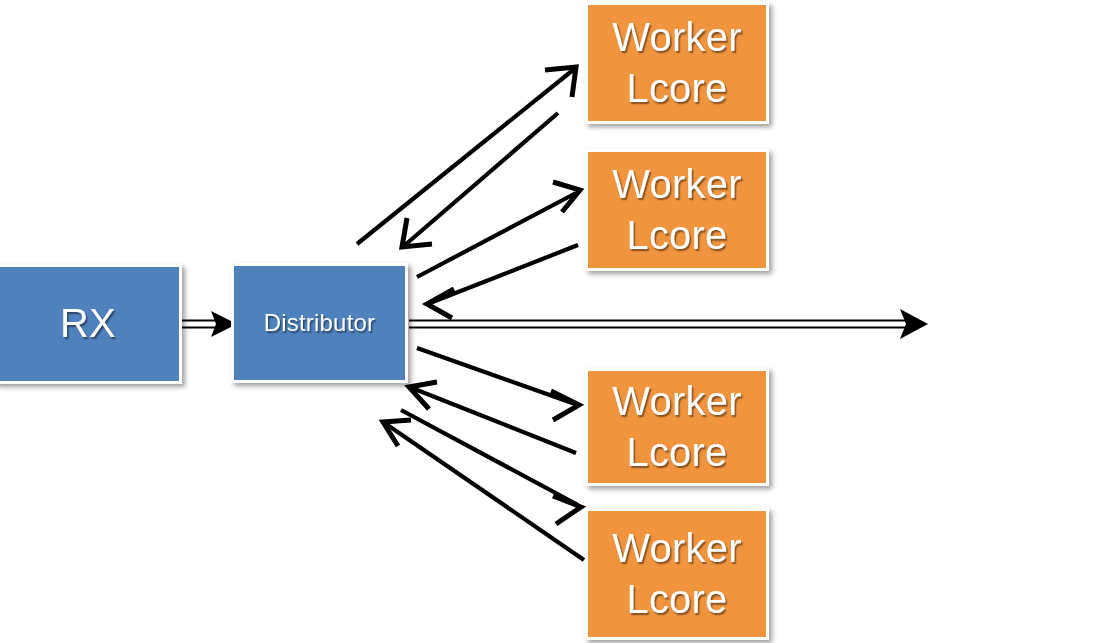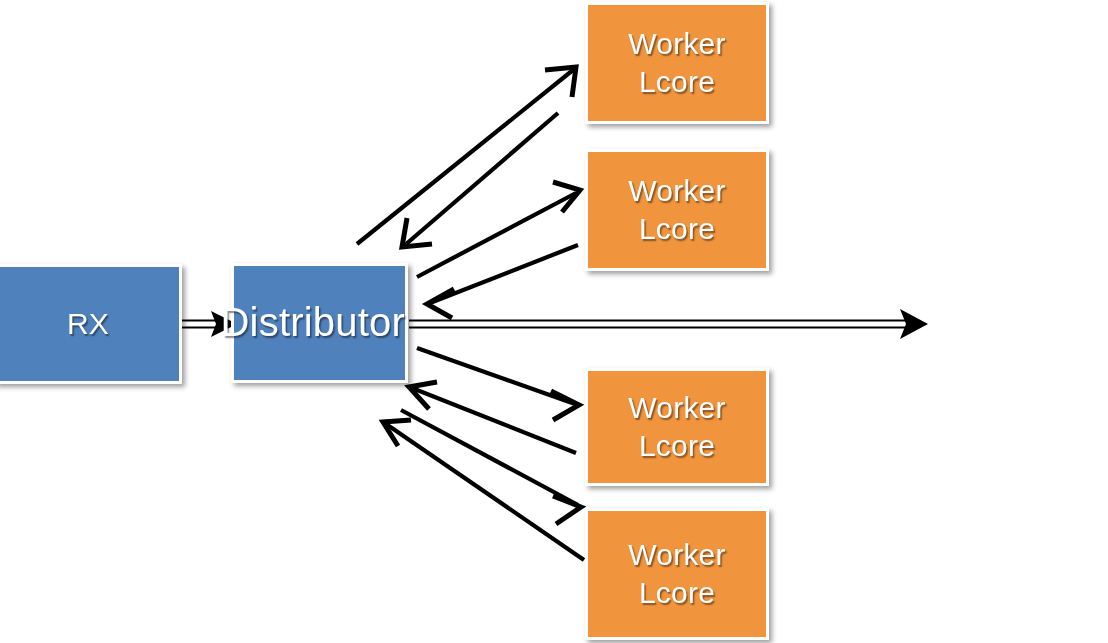--- a/index.html
+++ b/index.html
@@ -17,33 +17,33 @@
   .node{
     position:absolute;
     box-sizing:border-box;
     display:flex;
     align-items:center;
     justify-content:center;
     text-align:center;
     color:#ffffff;
     border:3px solid #ffffff;
     box-shadow:3px 3px 5px rgba(0,0,0,0.38);
-    font-size:30px;
+    font-size:40px;
     line-height:1.28;
     letter-spacing:0.2px;
     text-shadow:1.5px 1.5px 1.5px rgba(0,0,0,0.45);
     z-index:3;
     font-weight:400;
   }
   .node-blue{ background:#4F81BD; }
   .node-orange{ background:#F0943D; }
   .node .label{ pointer-events:none; white-space:pre-line; }
 
   #rx   { left:-6px;  top:264px; width:188px;  height:120px; }
-  #dist { left:231px; top:263px; width:177px;  height:120px; font-size:40px;justify-content:flex-end; }
+  #dist { left:231px; top:263px; width:177px;  height:120px; font-size:24px; }
   #tx   { left:925px; top:264px; width:182px;  height:120px; }
 
   #w1 { left:585px; top:2px;   width:184px; height:122px; }
   #w2 { left:585px; top:149px; width:184px; height:122px; }
   #w3 { left:585px; top:368px; width:184px; height:118px; }
   #w4 { left:585px; top:508px; width:184px; height:132px; }
 
   #arrows{
     position:absolute;
     left:0; top:0;

